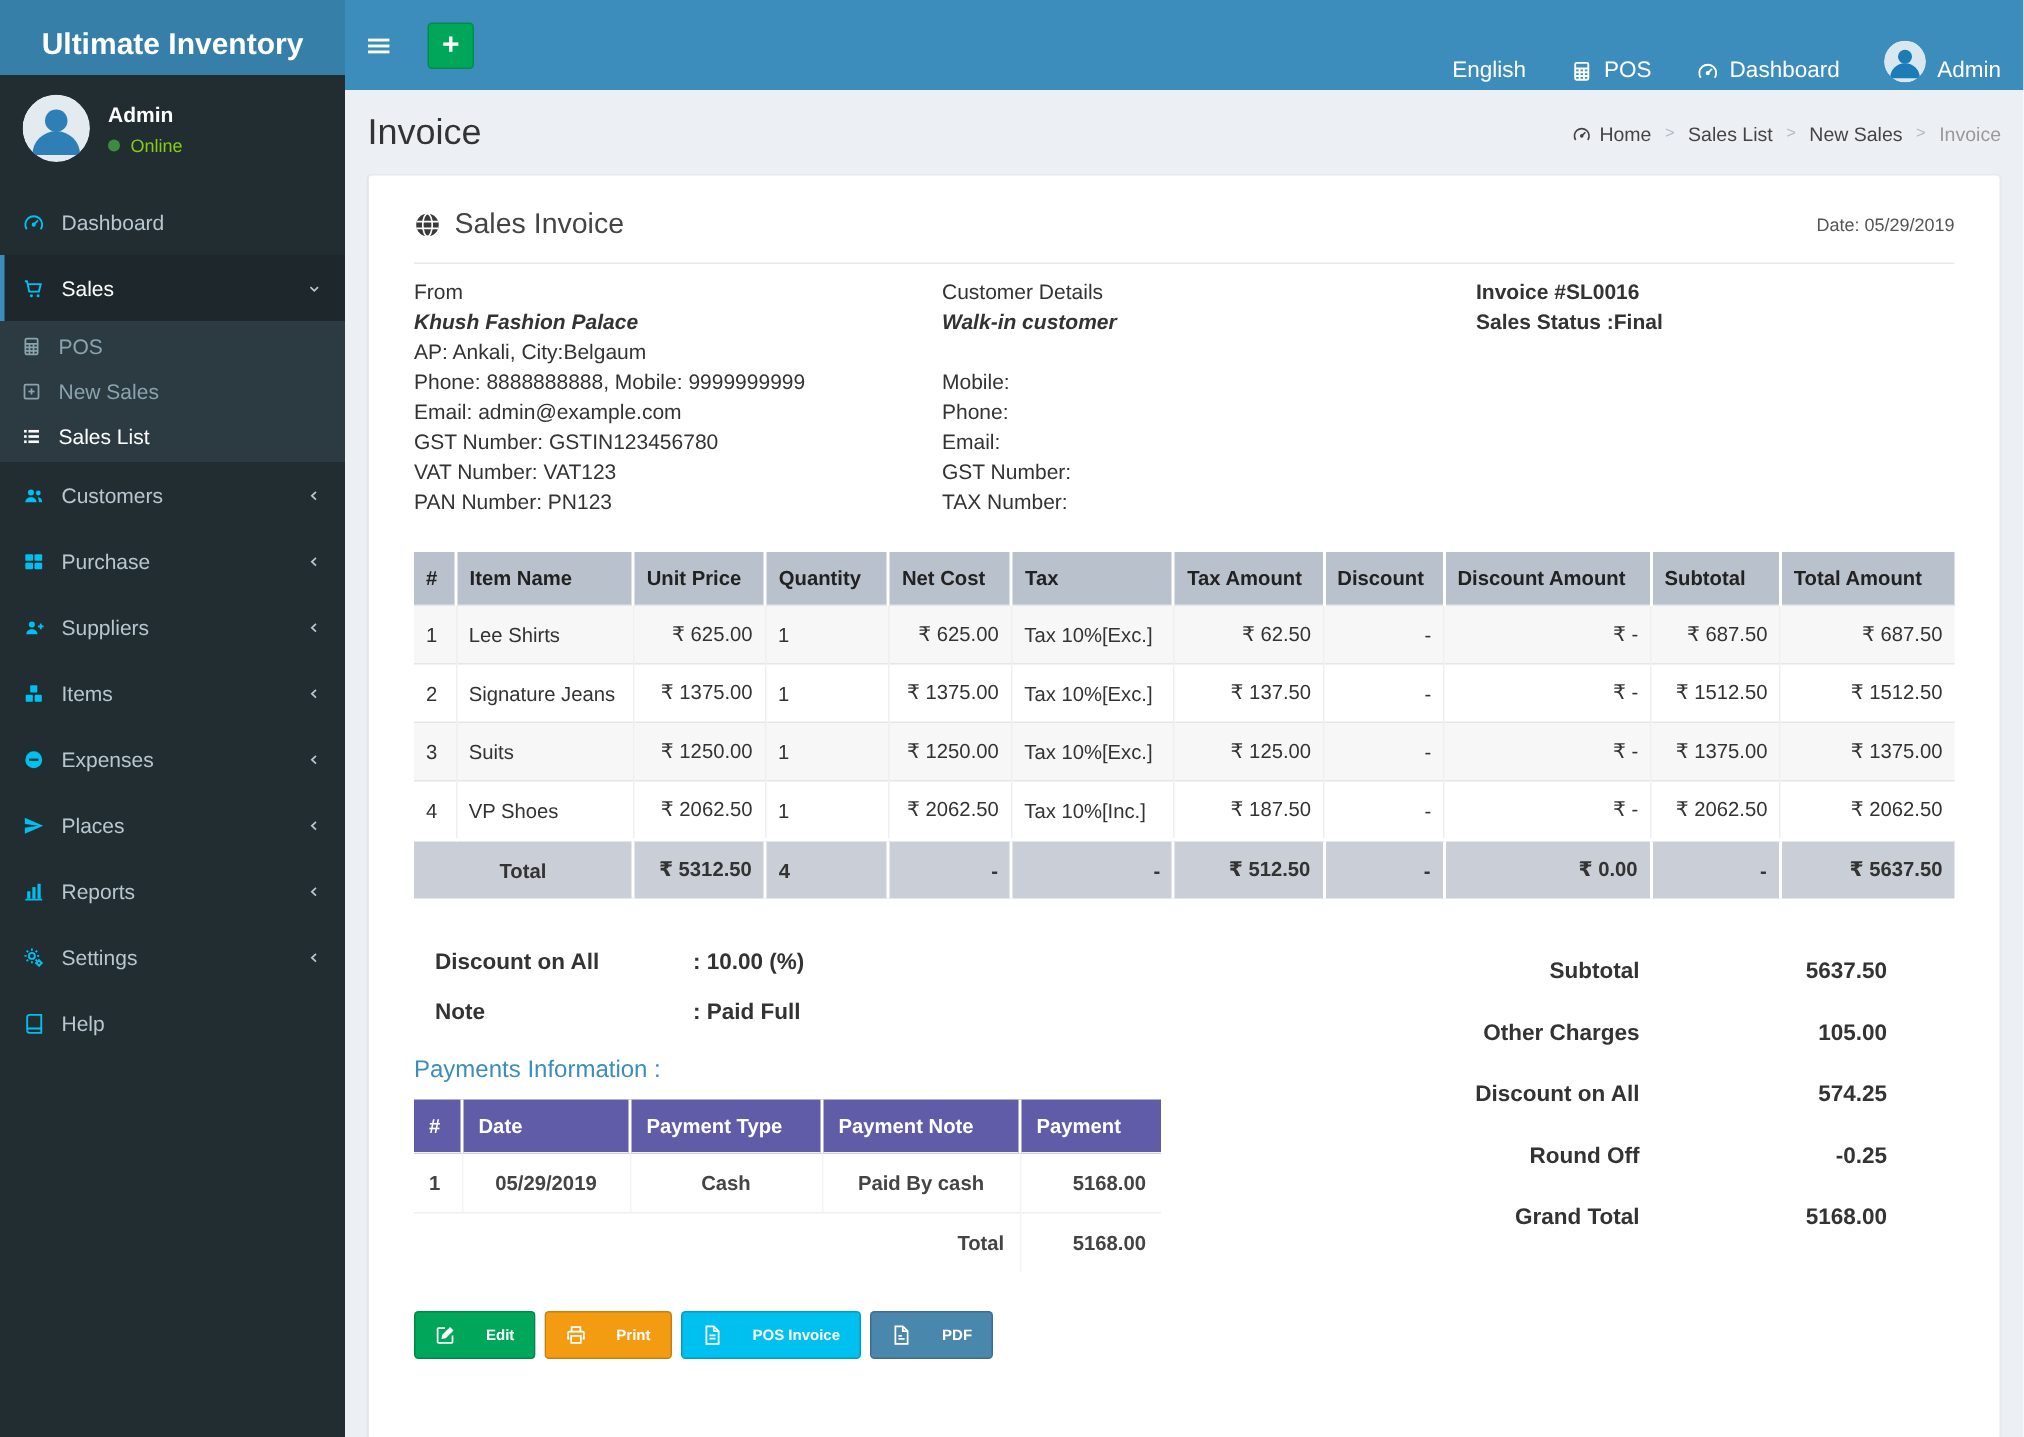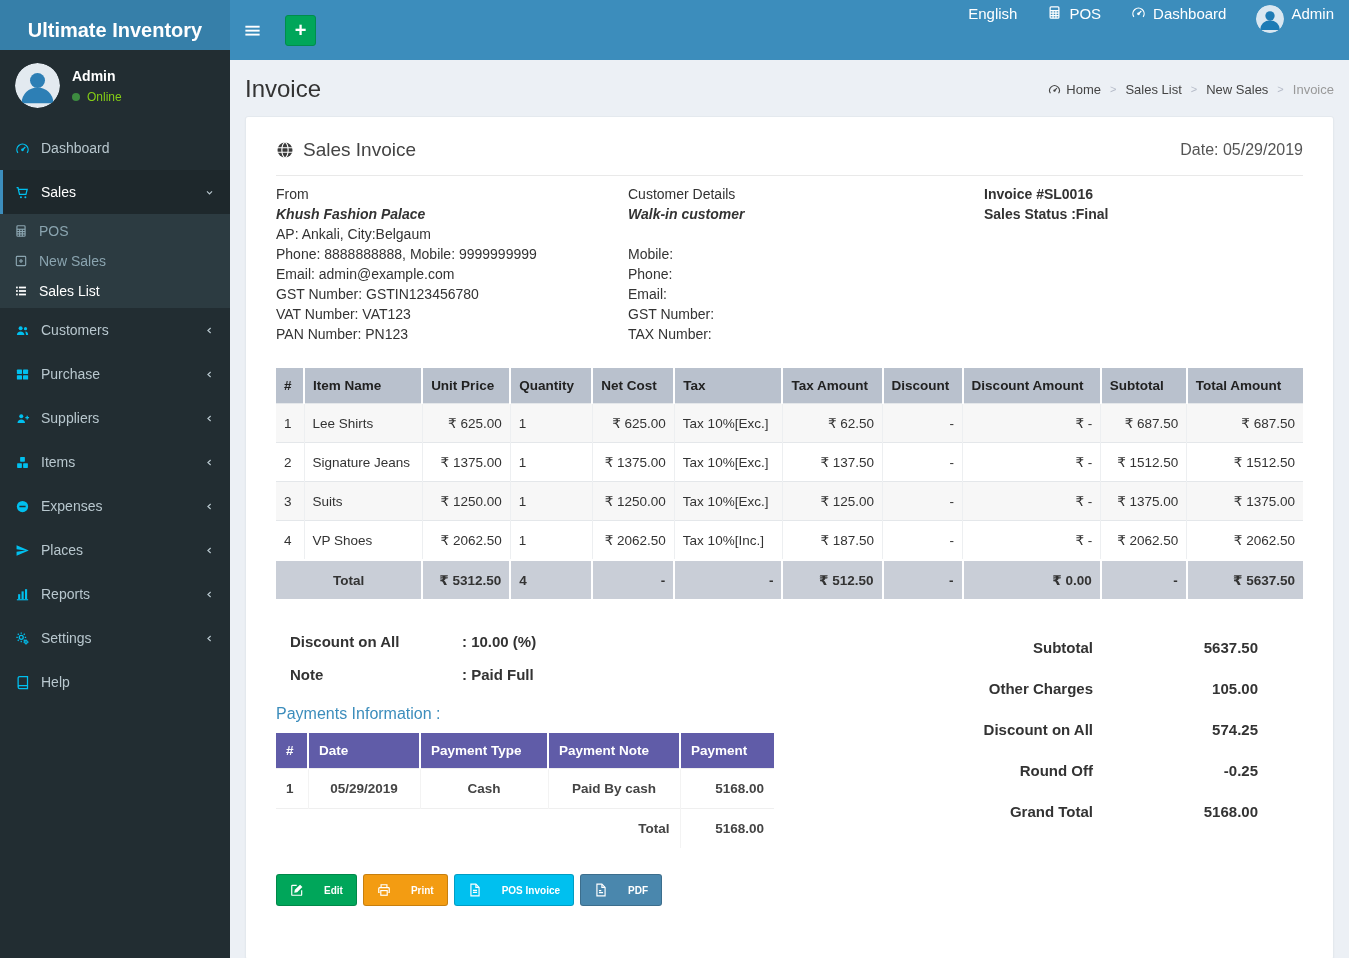--- a/index.html
+++ b/index.html
@@ -15,21 +15,21 @@
   .navbar { height:60px; display:flex; background:#3c8dbc; }
   .logo { width:230px; background:#367fa9; color:#fff; font-size:20px; font-weight:bold;
           display:flex; align-items:center; justify-content:center; cursor:pointer; }
   .nav-main { flex:1; display:flex; align-items:center; }
   .hamburger { width:45px; height:50px; display:flex; align-items:center; justify-content:center;
                color:#fff; font-size:18px; cursor:pointer; }
   .add-btn { width:31px; height:31px; margin-left:10px; background:#00a65a; border:1px solid #008d4c;
              border-radius:3px; color:#fff; font-size:20px; font-weight:bold; line-height:1;
              display:flex; align-items:center; justify-content:center; cursor:pointer; }
   .nav-right { margin-left:auto; display:flex; align-items:center; height:50px; }
-  .nav-item { display:flex; align-items:flex-start; gap:7px; color:#fff; font-size:15px;
+  .nav-item { display:flex; align-items:flex-end; gap:7px; color:#fff; font-size:15px;
               padding:0 15px; height:50px; cursor:pointer; }
   .nav-item .i { font-size:15px; }
   .nav-avatar { width:28px; height:28px; border-radius:50%; overflow:hidden; }
 
   
   .sidebar { position:absolute; top:50px; left:0; bottom:0; width:230px; background:#222d32; z-index:2; }
   .user-panel { display:flex; align-items:center; gap:12px; padding:13px 15px 12px; }
   .user-avatar { width:45px; height:45px; border-radius:50%; overflow:hidden; flex:none; }
   .user-name { color:#fff; font-weight:bold; font-size:14px; margin-bottom:6px; }
   .user-status { color:#84cc16; font-size:12px; display:flex; align-items:center; gap:7px; }
@@ -55,21 +55,21 @@
   .crumb { cursor:pointer; color:#444; display:flex; align-items:center; gap:5px; }
   .crumb-sep { color:#b5bbc8; font-size:11px; }
   .crumb.current { color:#999; cursor:default; }
 
   .box { background:#fff; margin:0 15px 8px; border:1px solid #e4e9ee; border-radius:3px;
          box-shadow:0 1px 1px rgba(0,0,0,.08); padding:22px 30px 40px; flex:1; }
   .box-title-row { display:flex; justify-content:space-between; align-items:center;
                    padding-bottom:14px; border-bottom:1px solid #e9e9e9; }
   .box-title { display:flex; align-items:center; gap:9px; font-size:19px; color:#444; }
   .box-title .i { font-size:18px; color:#3a3a3a; }
-  .inv-date { font-size:16px; color:#555; }
+  .inv-date { font-size:12px; color:#555; }
 
   .info-grid { display:grid; grid-template-columns:352px 356px 1fr; margin-top:8px;
                font-size:14px; color:#333; line-height:20px; }
   .info-col .lbl { margin-bottom:0; }
   .info-col .nm { font-weight:bold;font-style:italic; }
   .info-col div { min-height:20px; }
   .meta-col div { font-weight:bold; }
 
   
   table { border-collapse:collapse; }

